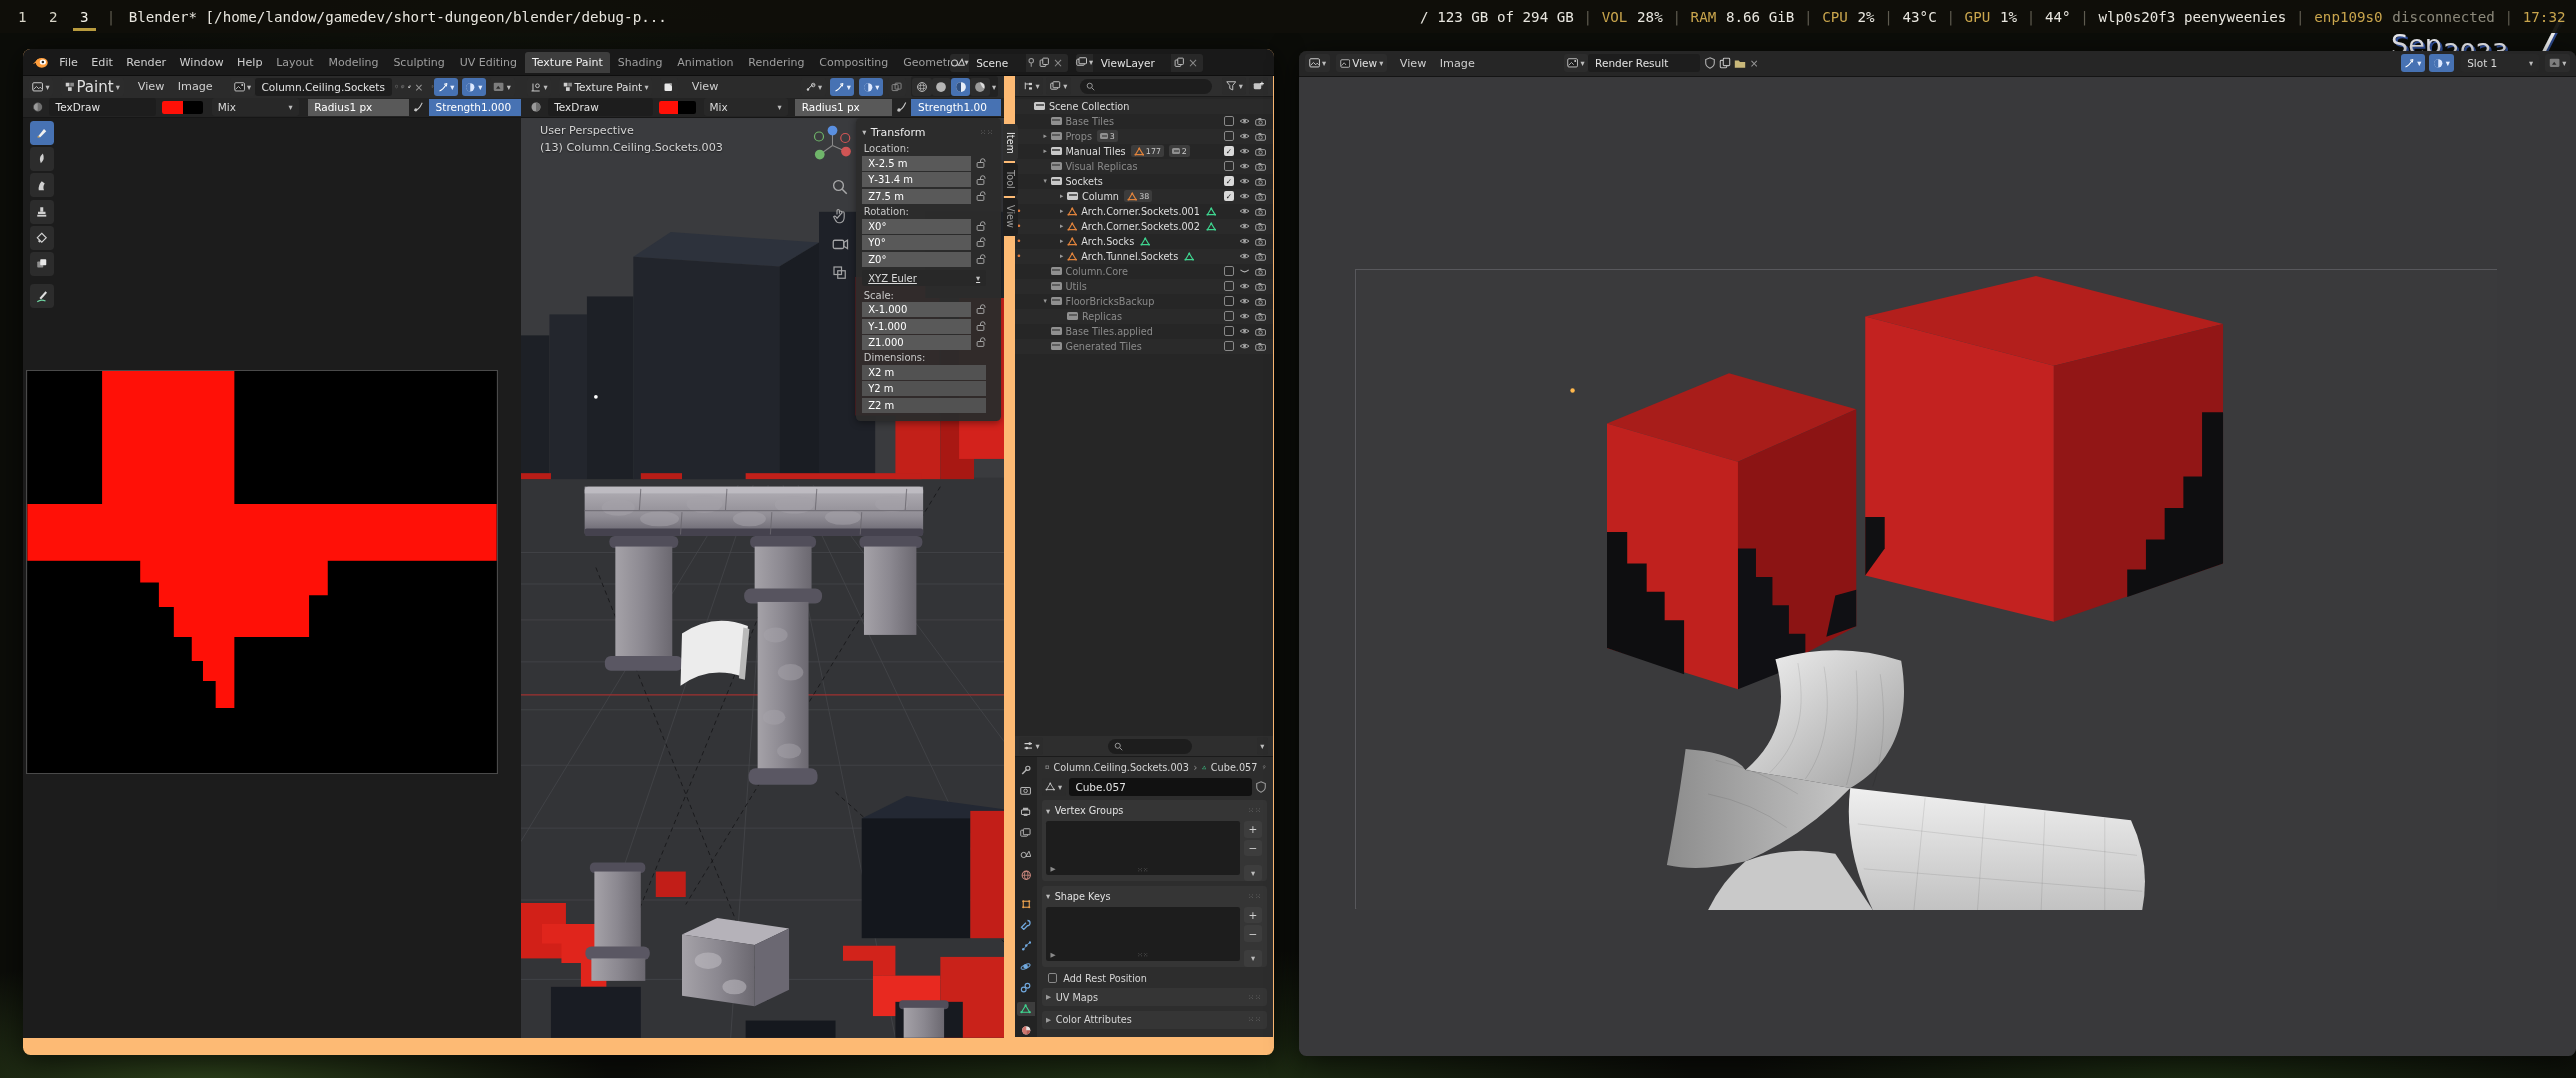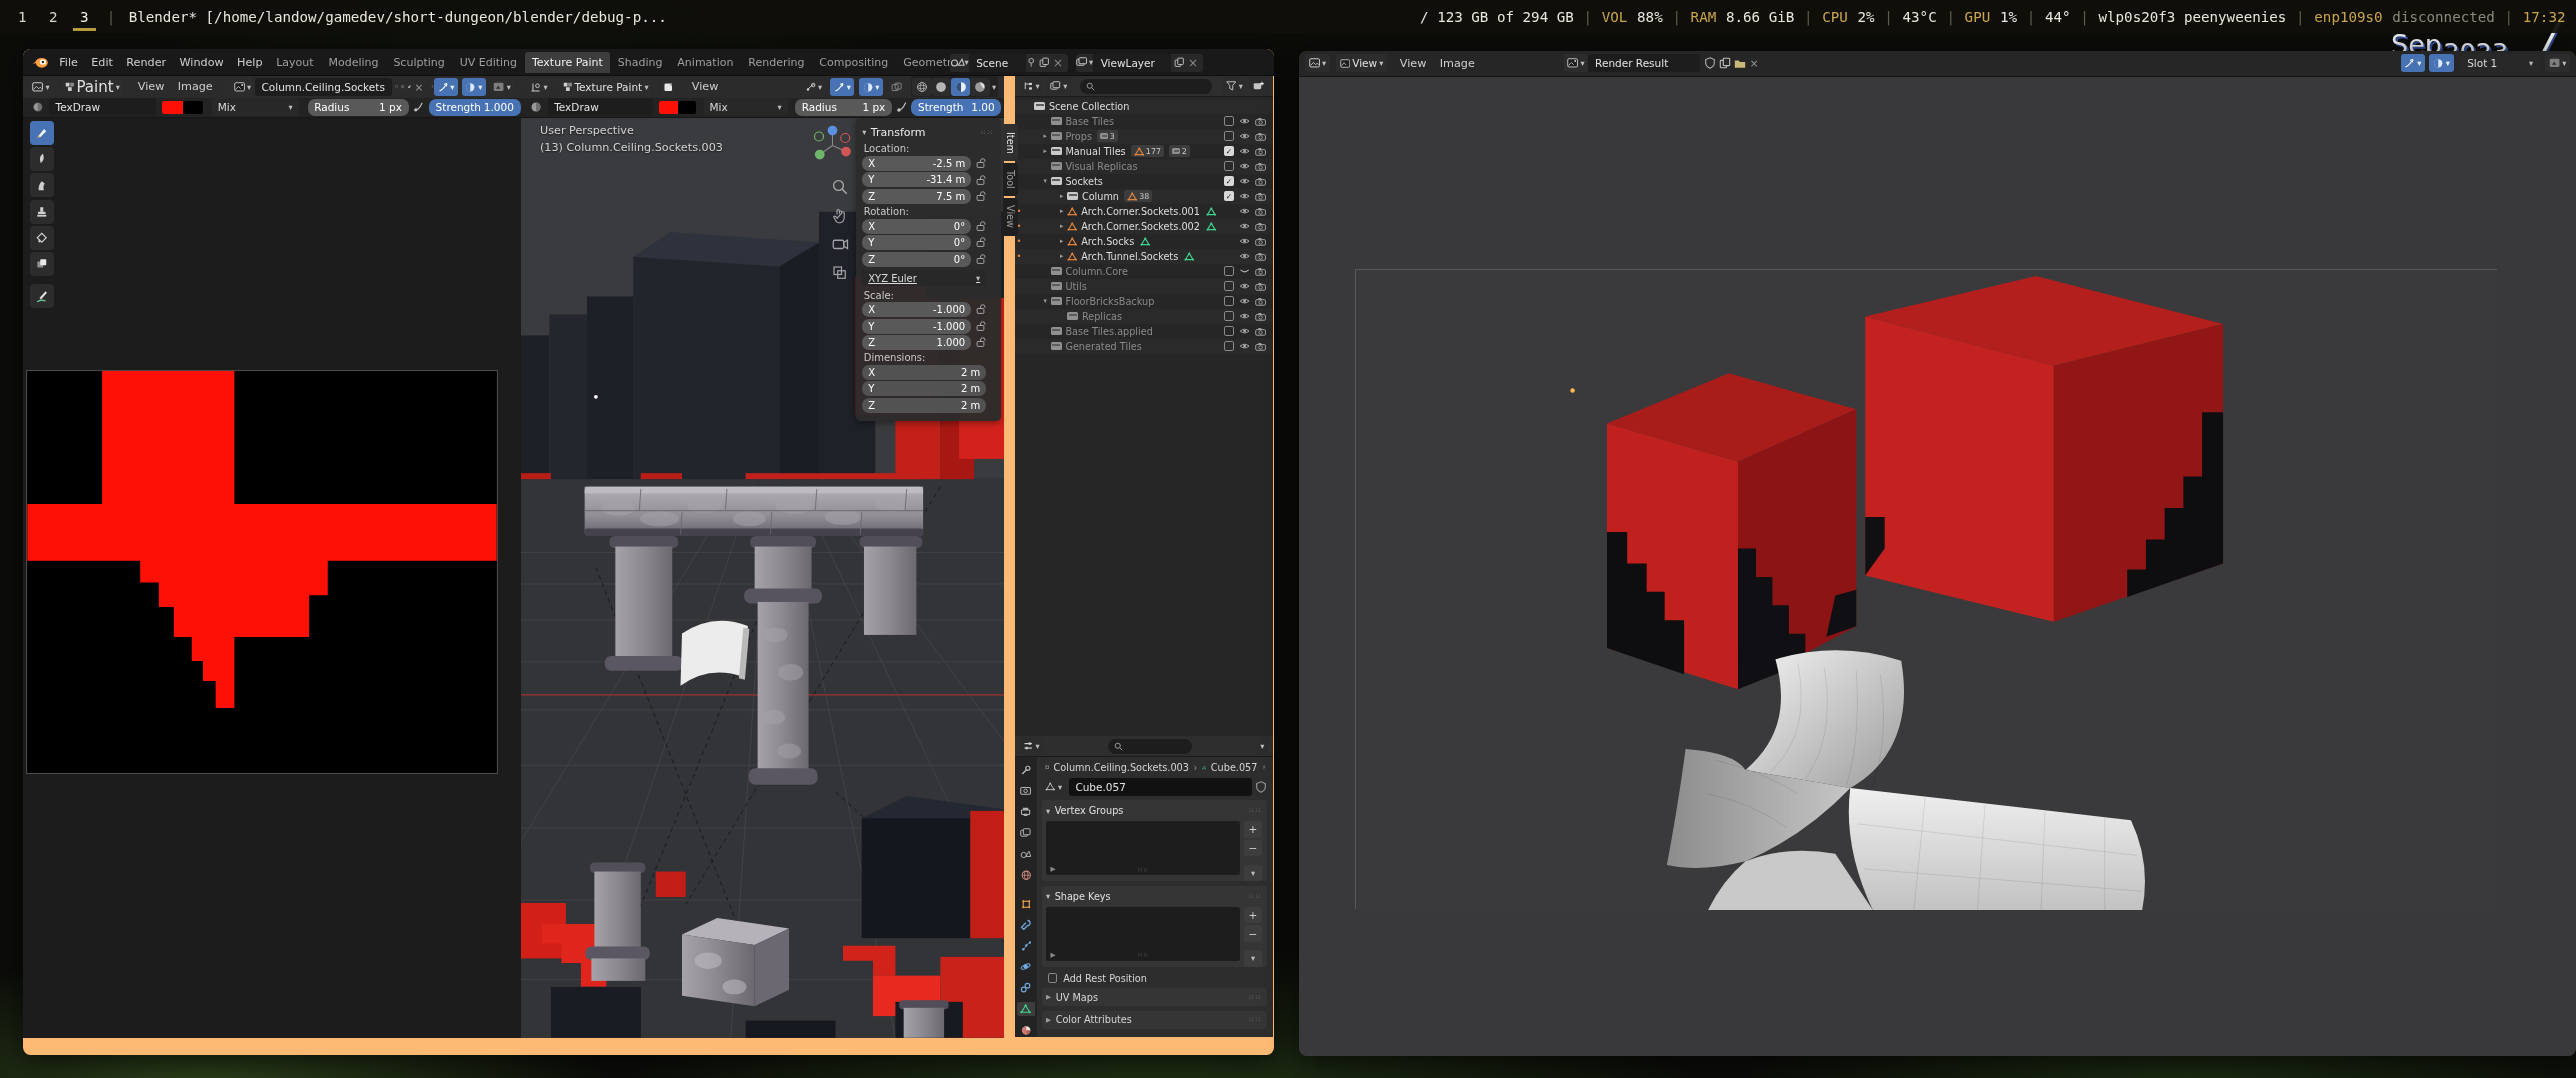--- a/index.html
+++ b/index.html
@@ -38,22 +38,22 @@
   .slashg { position:absolute; left:2545px; top:7.5px; z-index:1; color:#f2f2f2;
     font-size:43px; font-style:italic; text-shadow:1.5px 1.5px 0 rgba(60,100,200,.7); }
 
   
   .win { position:absolute; background:#fdba74; border-radius:7.5px;
     box-shadow:0 6px 30px rgba(0,0,0,.65); overflow:hidden; z-index:3; }
   .field { background:#1d1d1d; border-radius:3px; color:#e3e3e3; font-size:10.5px;
     display:inline-flex; align-items:center; padding:0 6.7px; height:18px; }
   .ddl { background:#282828; border-radius:3px; color:#dadada; font-size:10.5px;
     display:inline-flex; align-items:center; justify-content:space-between; padding:0 6px; height:18px; }
-  .slider { background:#595959; border-radius:7px; color:#fff; font-size:10.5px;
-    display:inline-flex; align-items:center; justify-content:space-between; padding:0 6.7px; height:16.5px; }
+  .slider { background:#595959; border-radius:0; color:#fff; font-size:10.5px;
+    display:inline-flex; align-items:center; justify-content:flex-start; padding:0 6.7px; height:16.5px; }
   .slider.blue { background:#4772b3; }
   .chev { font-size:8.2px; color:#bdbdbd; line-height:1; }
   .menu-item { color:#cfcfcf; font-size:11.2px; padding:3px 6.7px; border-radius:2.2px; }
   .icobtn { display:inline-flex; align-items:center; justify-content:center;
     background:#2c2c2c; border-radius:3px; height:18px; padding:0 3.7px; gap:2.2px; }
   .icobtn.blue { background:#4772b3; }
   svg.mini { display:block; }
 
   
   #bwin { left:22.5px; top:49px; width:1251px; height:1006px; }
@@ -164,21 +164,21 @@
       <span class="ws">1</span>
       <span class="ws">2</span>
       <span class="ws active">3</span>
       <span class="sep">|</span>
       <span>Blender* [/home/landow/gamedev/short-dungeon/blender/debug-p...</span>
     </div>
     <div class="rgt">
       <span>/ 123 GB of 294 GB</span>
       <span class="sep">|</span>
       <span class="lbl">VOL</span>
-      <span>88%</span>
+      <span>28%</span>
       <span class="sep">|</span>
       <span class="lbl">RAM</span>
       <span>8.66 GiB</span>
       <span class="sep">|</span>
       <span class="lbl">CPU</span>
       <span>2%</span>
       <span class="sep">|</span>
       <span>43°C</span>
       <span class="sep">|</span>
       <span class="lbl">GPU</span>

